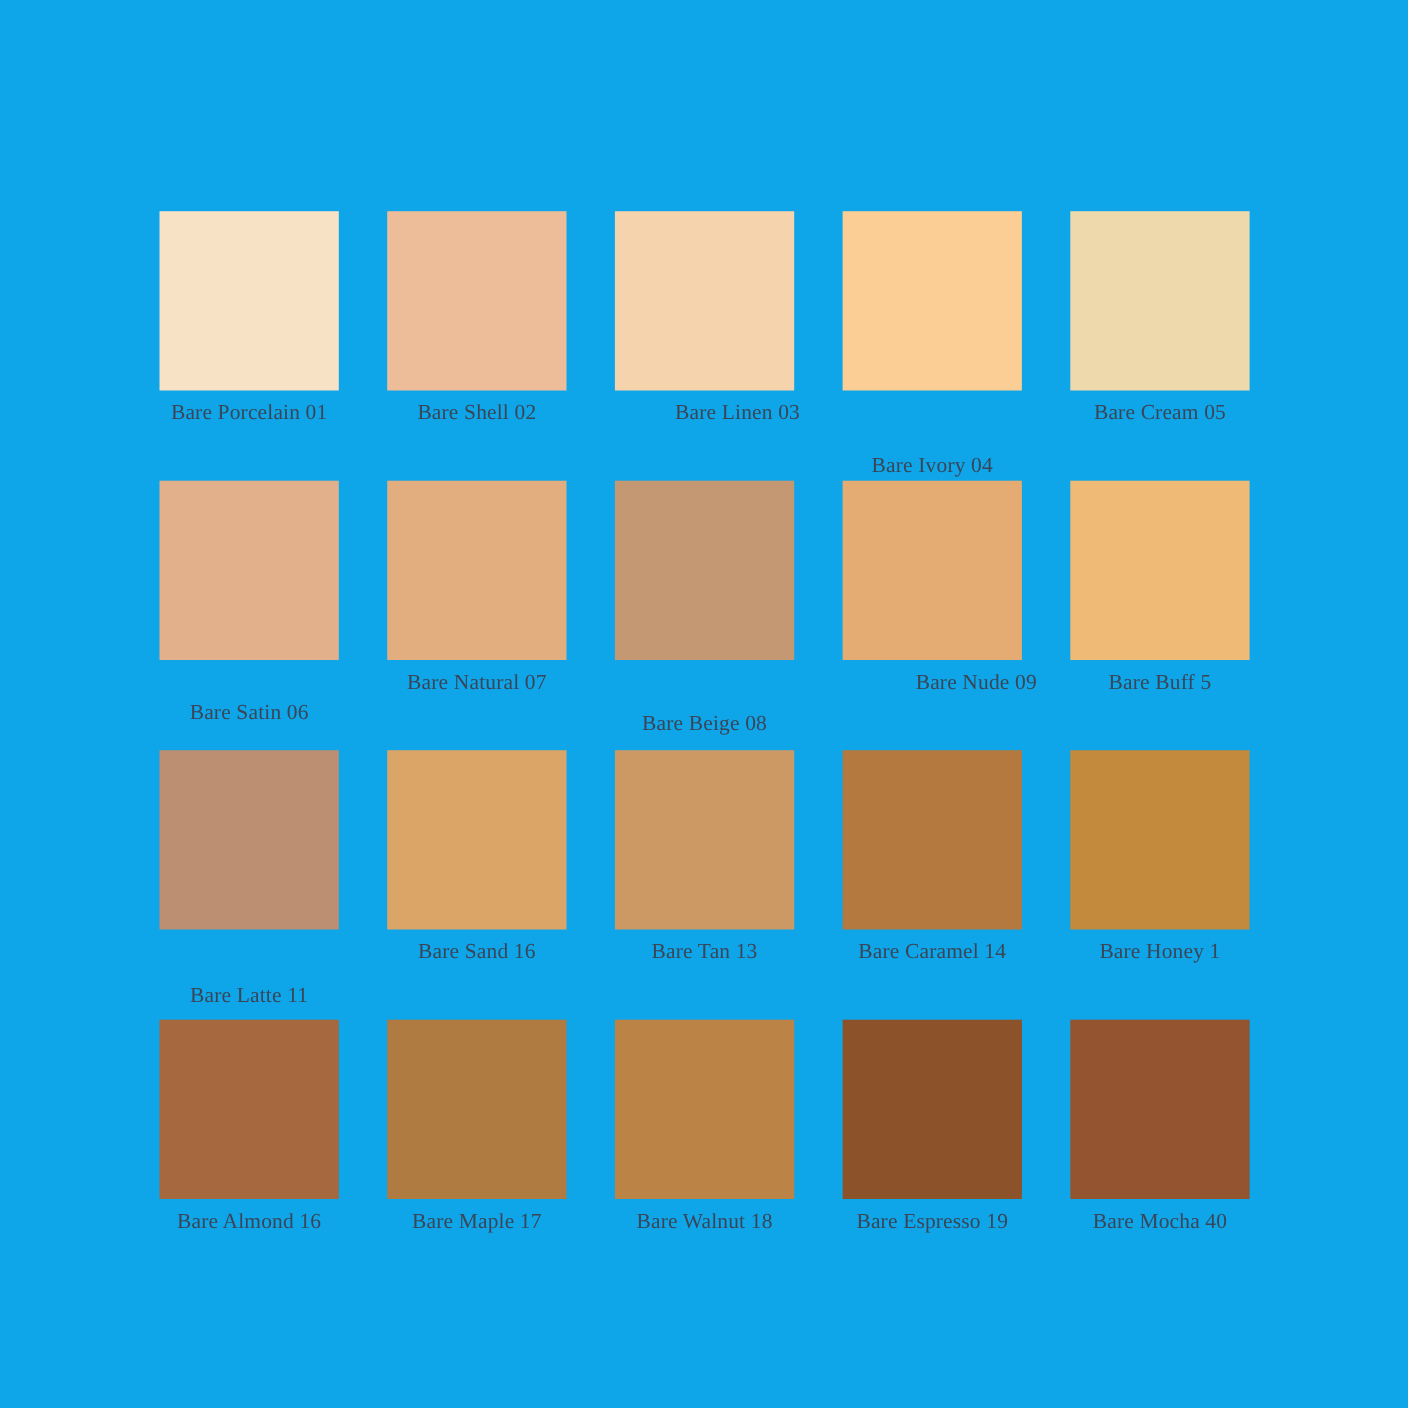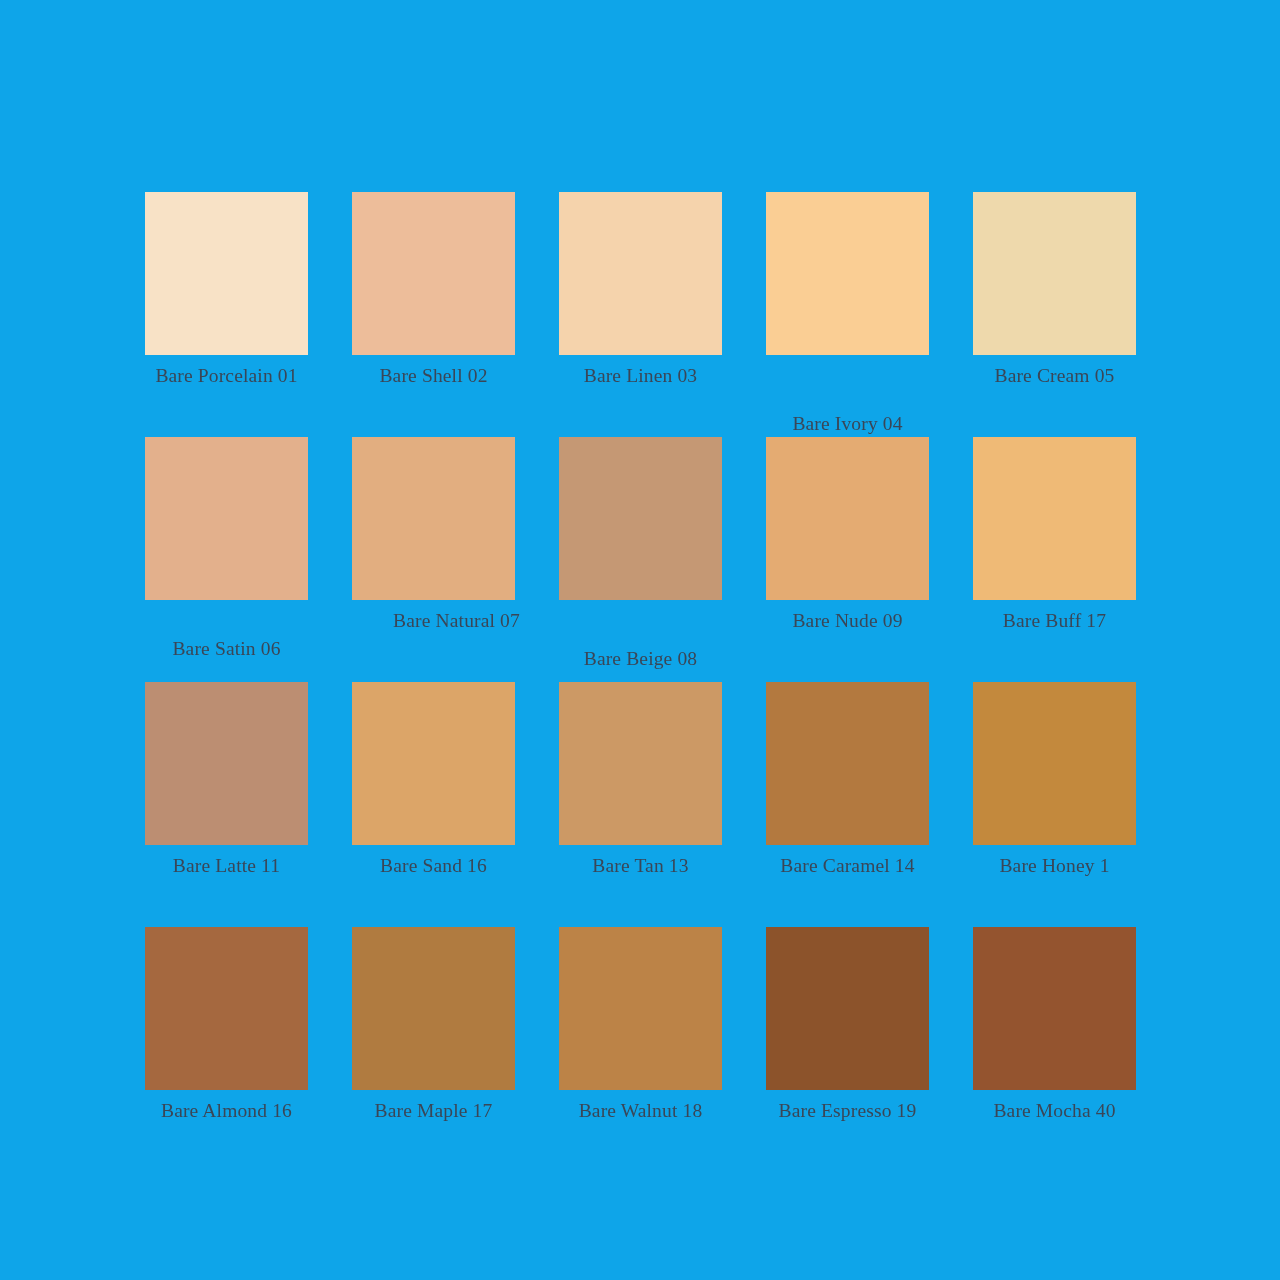--- a/index.html
+++ b/index.html
@@ -70,53 +70,53 @@
       <div class="swatch-cell">
         <div class="swatch-chip" style="background-color: rgb(248, 226, 198);"></div>
         <div class="swatch-label" style="color: rgb(58, 70, 87);">Bare Porcelain 01</div>
       </div>
       <div class="swatch-cell">
         <div class="swatch-chip" style="background-color: rgb(237, 189, 154);"></div>
         <div class="swatch-label" style="color: rgb(58, 70, 87);">Bare Shell 02</div>
       </div>
       <div class="swatch-cell">
         <div class="swatch-chip" style="background-color: rgb(245, 211, 172);"></div>
-        <div class="swatch-label" style="color: rgb(58, 70, 87);">Bare Linen 03</div>
+        <div class="swatch-label" style="color: rgb(58, 70, 87); margin-left: 30px;">Bare Linen 03</div>
       </div>
       <div class="swatch-cell">
         <div class="swatch-chip" style="background-color: rgb(250, 206, 148);"></div>
         <div class="swatch-label" style="color: rgb(58, 70, 87); margin-top: 48px;">Bare Ivory 04</div>
       </div>
       <div class="swatch-cell">
         <div class="swatch-chip" style="background-color: rgb(238, 217, 172);"></div>
         <div class="swatch-label" style="color: rgb(58, 70, 87);">Bare Cream 05</div>
       </div>
       <div class="swatch-cell">
         <div class="swatch-chip" style="background-color: rgb(227, 176, 140);"></div>
         <div class="swatch-label" style="color: rgb(58, 70, 87); margin-top: 28px;">Bare Satin 06</div>
       </div>
       <div class="swatch-cell">
         <div class="swatch-chip" style="background-color: rgb(226, 174, 128);"></div>
-        <div class="swatch-label" style="color: rgb(58, 70, 87); margin-left: 23px;">Bare Natural 07</div>
+        <div class="swatch-label" style="color: rgb(58, 70, 87);">Bare Natural 07</div>
       </div>
       <div class="swatch-cell">
         <div class="swatch-chip" style="background-color: rgb(197, 152, 116);"></div>
         <div class="swatch-label" style="color: rgb(58, 70, 87); margin-top: 38px;">Bare Beige 08</div>
       </div>
       <div class="swatch-cell">
         <div class="swatch-chip" style="background-color: rgb(228, 171, 114);"></div>
-        <div class="swatch-label" style="color: rgb(58, 70, 87);">Bare Nude 09</div>
+        <div class="swatch-label" style="color: rgb(58, 70, 87); margin-left: 40px;">Bare Nude 09</div>
       </div>
       <div class="swatch-cell">
         <div class="swatch-chip" style="background-color: rgb(239, 186, 118);"></div>
-        <div class="swatch-label" style="color: rgb(58, 70, 87);">Bare Buff 17</div>
+        <div class="swatch-label" style="color: rgb(58, 70, 87);">Bare Buff 5</div>
       </div>
       <div class="swatch-cell">
         <div class="swatch-chip" style="background-color: rgb(188, 142, 114);"></div>
-        <div class="swatch-label" style="color: rgb(58, 70, 87);">Bare Latte 11</div>
+        <div class="swatch-label" style="color: rgb(58, 70, 87); margin-top: 40px;">Bare Latte 11</div>
       </div>
       <div class="swatch-cell">
         <div class="swatch-chip" style="background-color: rgb(220, 165, 104);"></div>
         <div class="swatch-label" style="color: rgb(58, 70, 87);">Bare Sand 16</div>
       </div>
       <div class="swatch-cell">
         <div class="swatch-chip" style="background-color: rgb(204, 153, 101);"></div>
         <div class="swatch-label" style="color: rgb(58, 70, 87);">Bare Tan 13</div>
       </div>
       <div class="swatch-cell">

